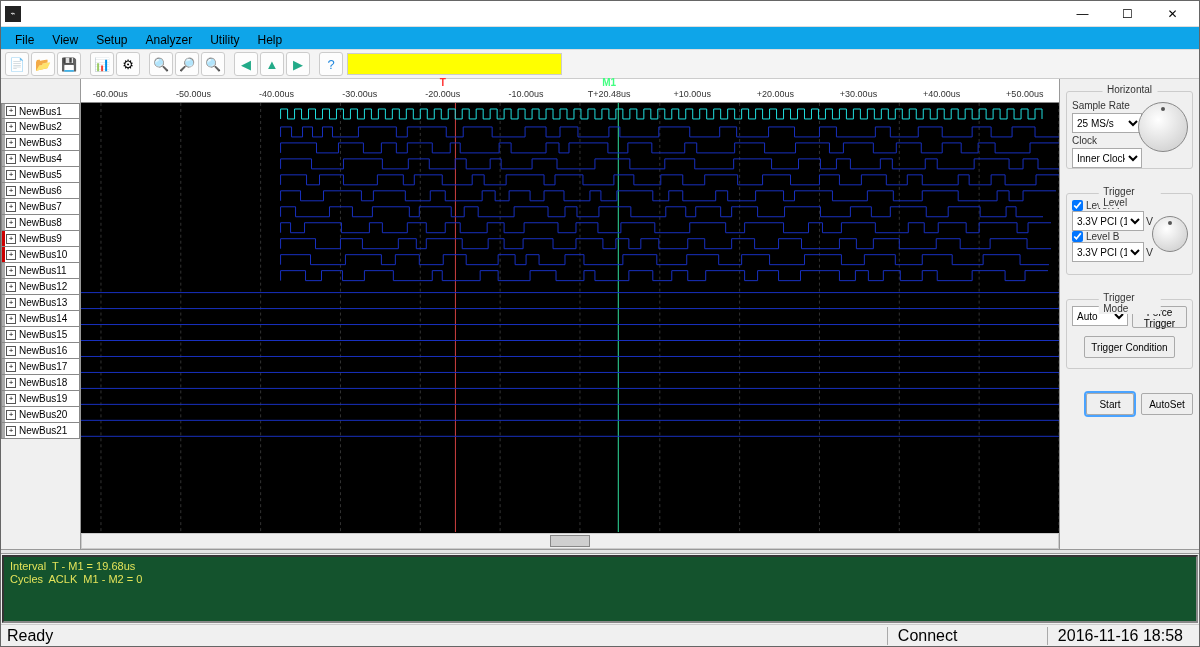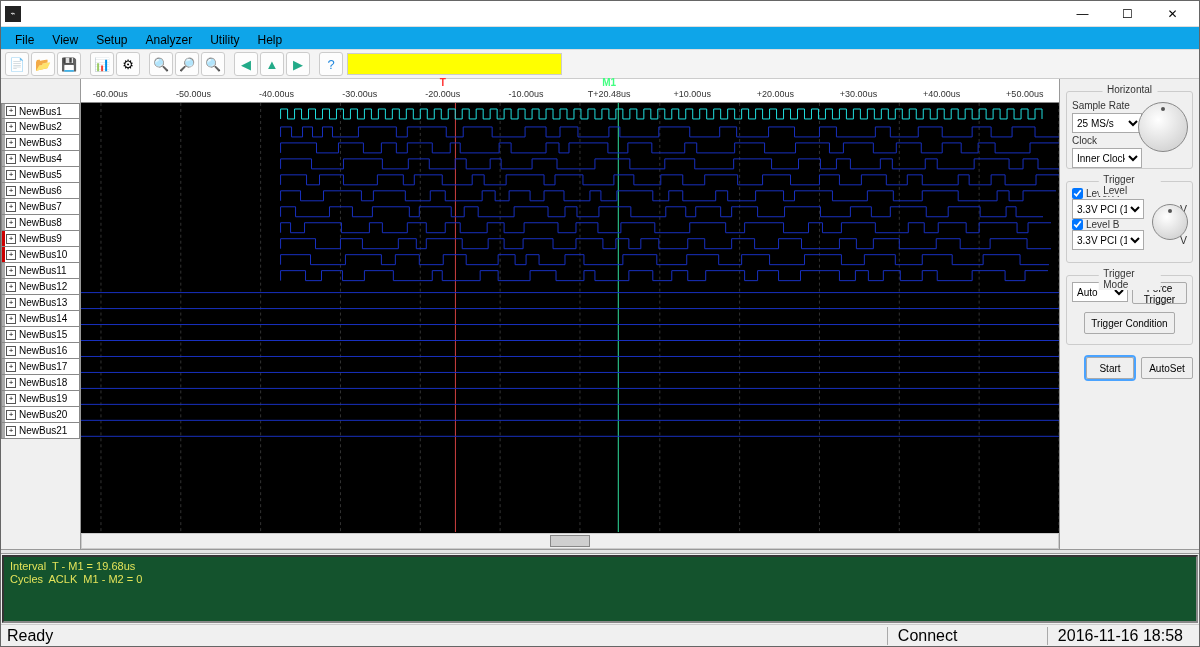--- a/index.html
+++ b/index.html
@@ -37,26 +37,26 @@
   .wave-wrap { flex: 1; display:flex; flex-direction:column; background:#f0f0f0;}
   .ruler { height: 24px; background: #fff; position: relative; font-size: 9px; color:#333; border-bottom:1px solid #888;}
   .ruler .tick { position:absolute; top:0; text-align:center; transform:translateX(-50%);}
   .ruler .tmark { position:absolute; top:-2px; font-size:10px; font-weight:bold; transform:translateX(-50%);}
   .waveform { flex:1; background: #000; position: relative; overflow:hidden;}
   .waveform svg{position:absolute;inset:0;}
   .hscroll{height:16px;background:#f0f0f0;border:1px solid #ccc;display:flex;align-items:center;}
   .hscroll .thumb{height:12px;width:40px;background:#cfcfcf;border:1px solid #888;margin:0 auto;}
   
   
-  .rightpanel { width: 140px; background: #f0f0f0; border-left:1px solid #999; padding: 4px 6px; font-size: 10.5px; color:#333; display:flex;flex-direction:column;gap:4px;}
+  .rightpanel { width: 140px; background: #f0f0f0; border-left:1px solid #999; padding: 4px 6px; font-size: 10.5px; color:#333; display:flex;flex-direction:column;gap:16px;}
   .rp-group{border:1px solid #ccc;border-radius:3px;padding:6px 5px;position:relative;margin-top:8px;}
   .rp-group .legend{position:absolute;top:-8px;left:50%;transform:translateX(-50%);background:#f0f0f0;padding:0 5px;font-size:10px;}
   .rp-label{font-size:10px;margin:2px 0;}
   .rp-select{width:70px;height:20px;font-size:10px;border:1px solid #aaa;background:#fff;}
-  .rp-input-row{display:flex;align-items:center;gap:2px;justify-content:space-between;}
+  .rp-input-row{display:flex;align-items:center;gap:2px;}
   .knob{width:36px;height:36px;border-radius:50%;background:radial-gradient(circle at 40% 35%,#fff,#c7c7c7);border:1px solid #888;position:absolute;right:4px;}
   .knob::after{content:"";position:absolute;width:4px;height:4px;background:#555;border-radius:50%;top:4px;left:50%;transform:translateX(-50%);}
   .knob.big{width:50px;height:50px;}
   .rp-btn{height:22px;border:1px solid #aaa;background:#efefef;font-size:10px;padding:0 6px;border-radius:2px;cursor:pointer;}
   .rp-btn.highlight{outline:2px solid #4aa3ff;margin-left:20px;}
   .chk{display:flex;align-items:center;gap:3px;font-size:10px;}
   .chk input{width:11px;height:11px;}
   .btn-row{display:flex;gap:6px;justify-content:space-between;margin-top:8px;}
   
   

